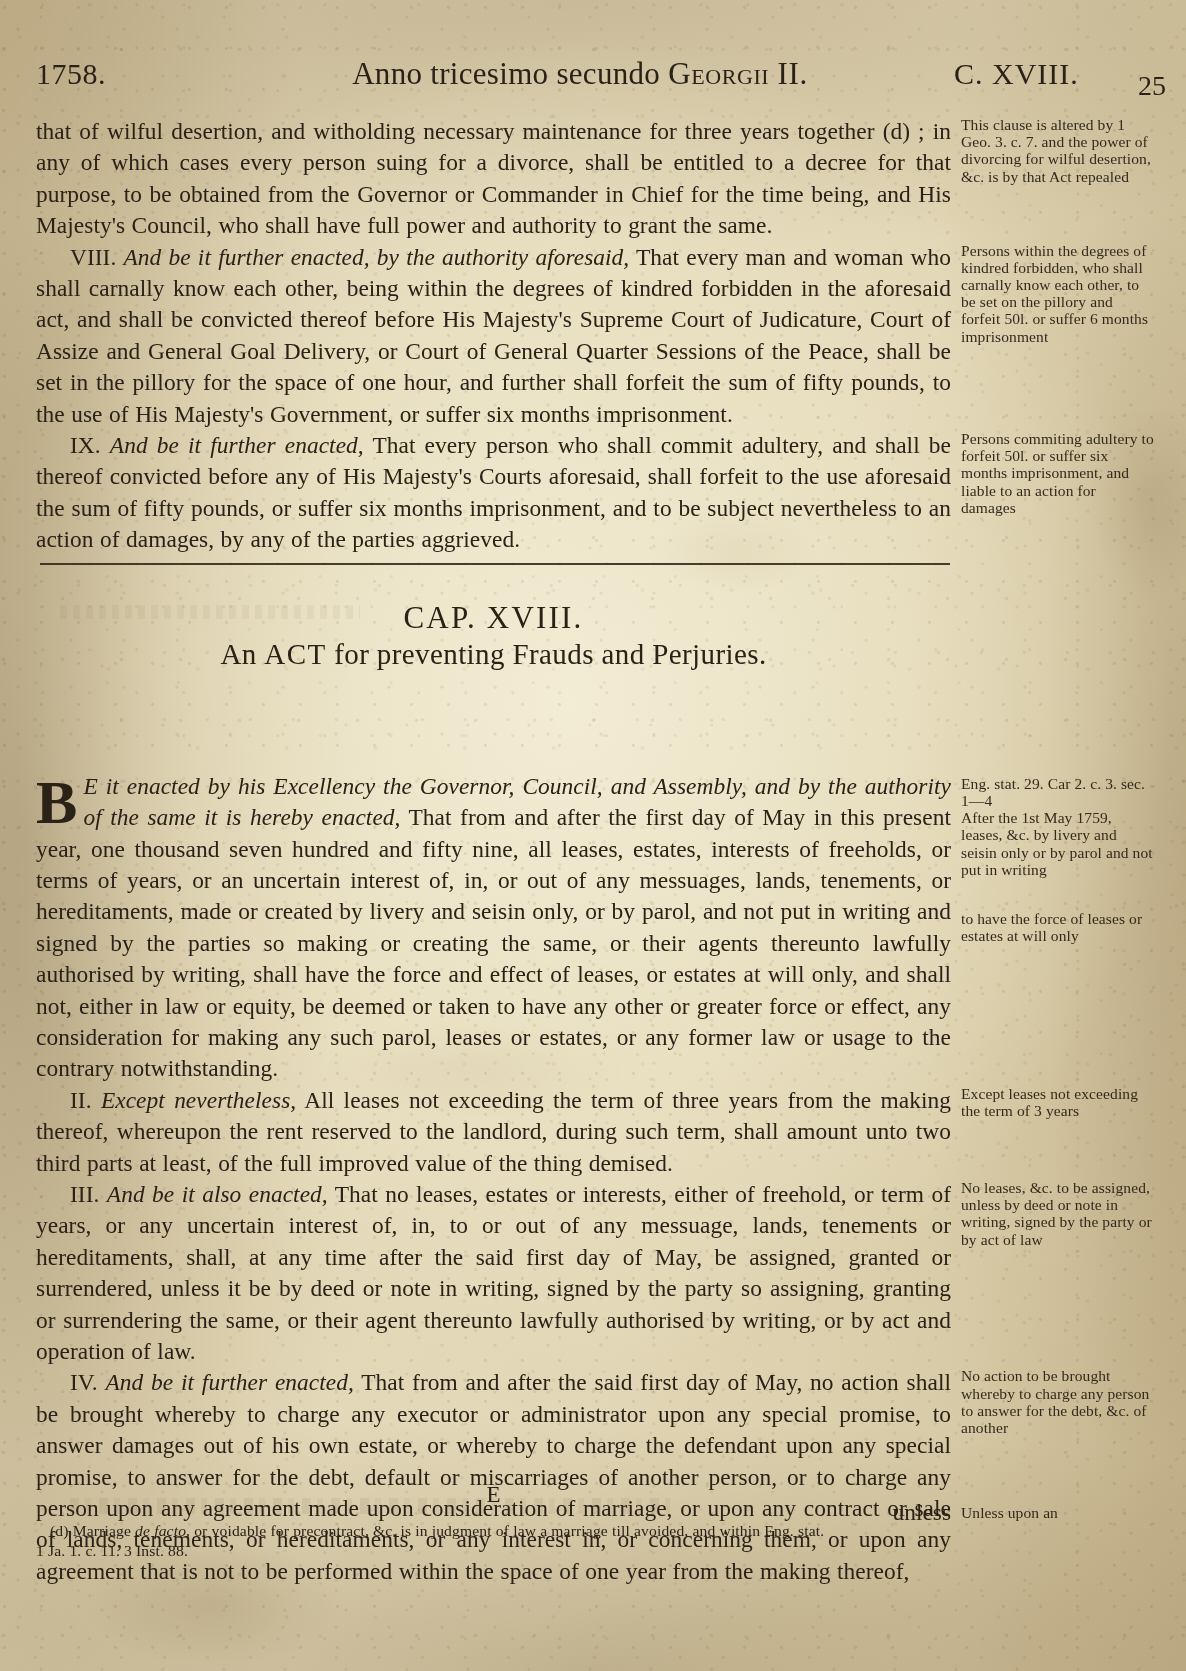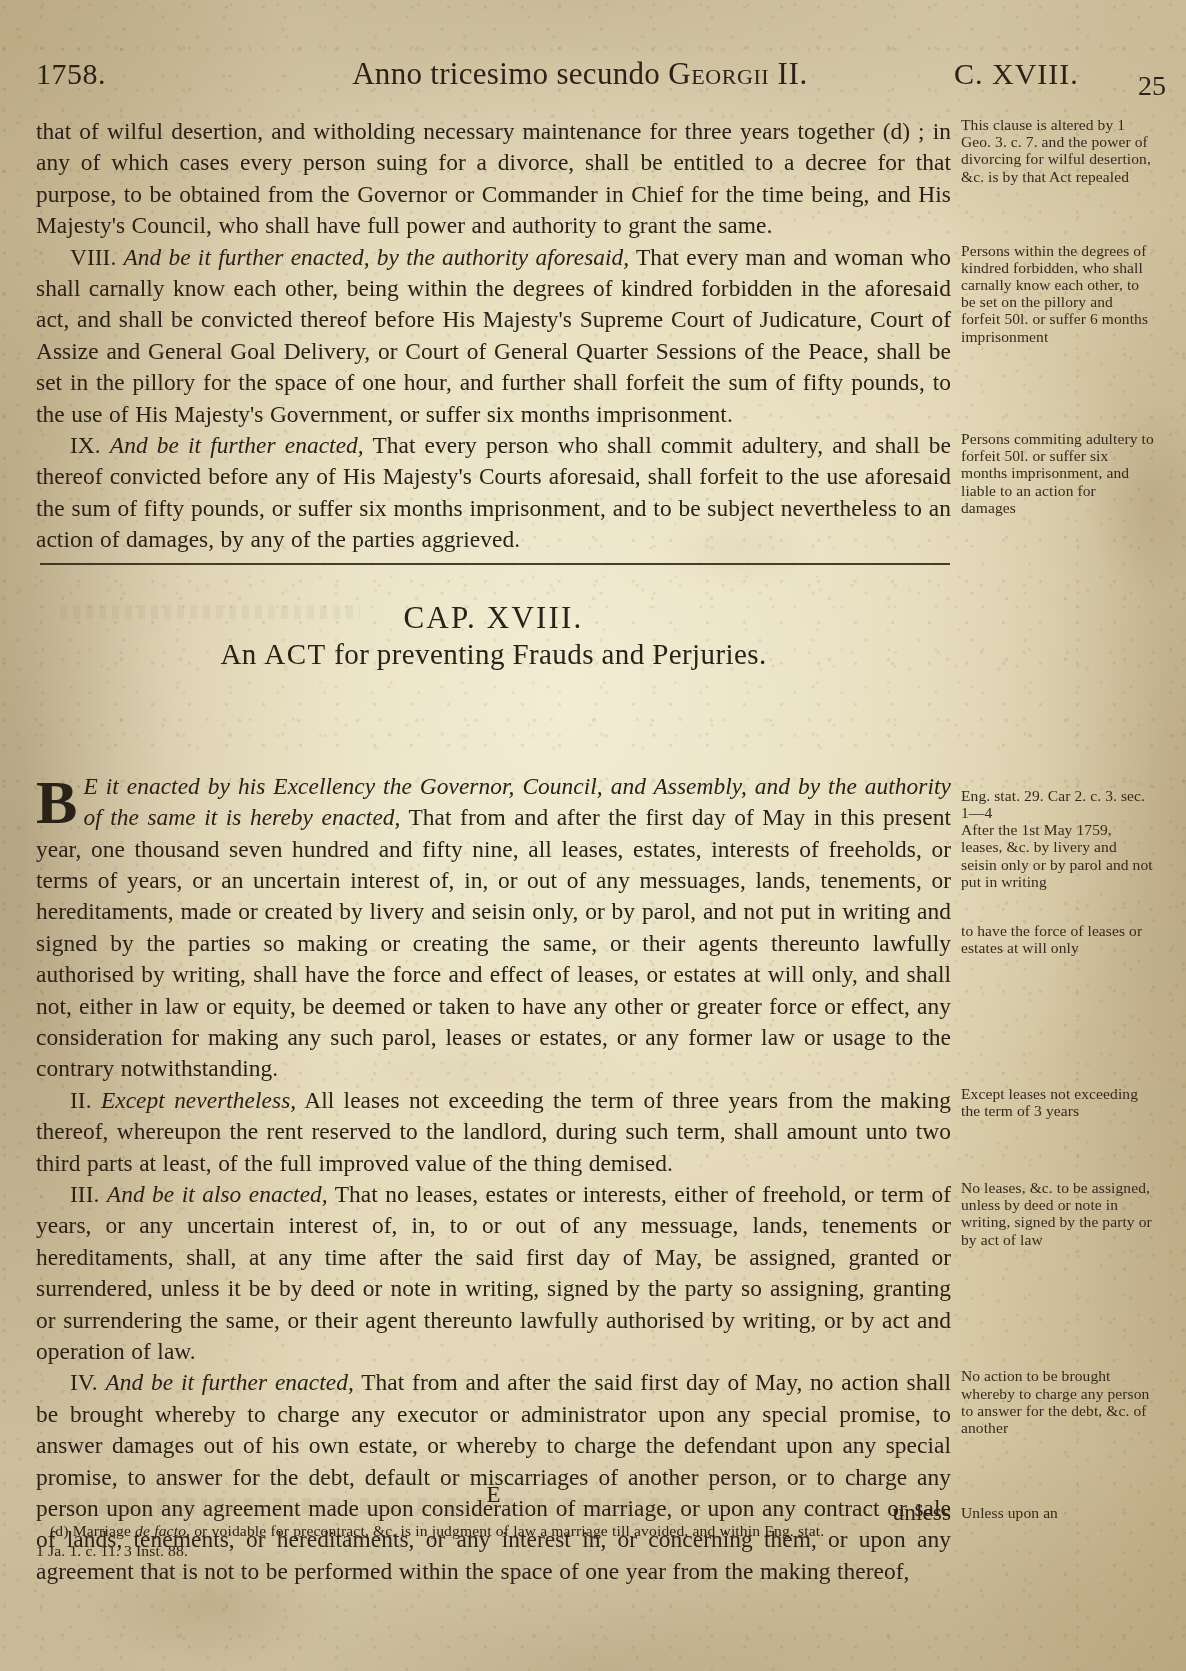--- a/index.html
+++ b/index.html
@@ -281,21 +281,21 @@
       </div>
     </div>
 
     <div style="height:215px"></div>
 
     <div class="block">
       <div class="maincol">
         <p class="para"><span class="dropcap">B</span><span class="it">E it enacted by his Excellency the Governor, Council, and Assembly, and by the authority of the same it is hereby enacted,</span><span> That from and after the first day of May in this present year, one thousand seven hundred and fifty nine, all leases, estates, interests of freeholds, or terms of years, or an uncertain interest of, in, or out of any messuages, lands, tenements, or hereditaments, made or created by livery and seisin only, or by parol, and not put in writing and signed by the parties so making or creating the same, or their agents thereunto lawfully authorised by writing, shall have the force and effect of leases, or estates at will only, and shall not, either in law or equity, be deemed or taken to have any other or greater force or effect, any consideration for making any such parol, leases or estates, or any former law or usage to the contrary notwithstanding.</span></p>
       </div>
       <div class="notecol">
-        <p class="note" style="margin-top:16px">Eng. stat. 29. Car 2. c. 3. sec. 1—4</p>
+        <p class="note" style="margin-top:4px">Eng. stat. 29. Car 2. c. 3. sec. 1—4</p>
         <p class="note">After the 1st May 1759, leases, &amp;c. by livery and seisin only or by parol and not put in writing</p>
         <p class="note gap">to have the force of leases or estates at will only</p>
       </div>
     </div>
 
     <div class="block">
       <div class="maincol">
         <p class="para indent"><span>II. </span><span class="it">Except nevertheless,</span><span> All leases not exceeding the term of three years from the making thereof, whereupon the rent reserved to the landlord, during such term, shall amount unto two third parts at least, of the full improved value of the thing demised.</span></p>
       </div>
       <div class="notecol">

